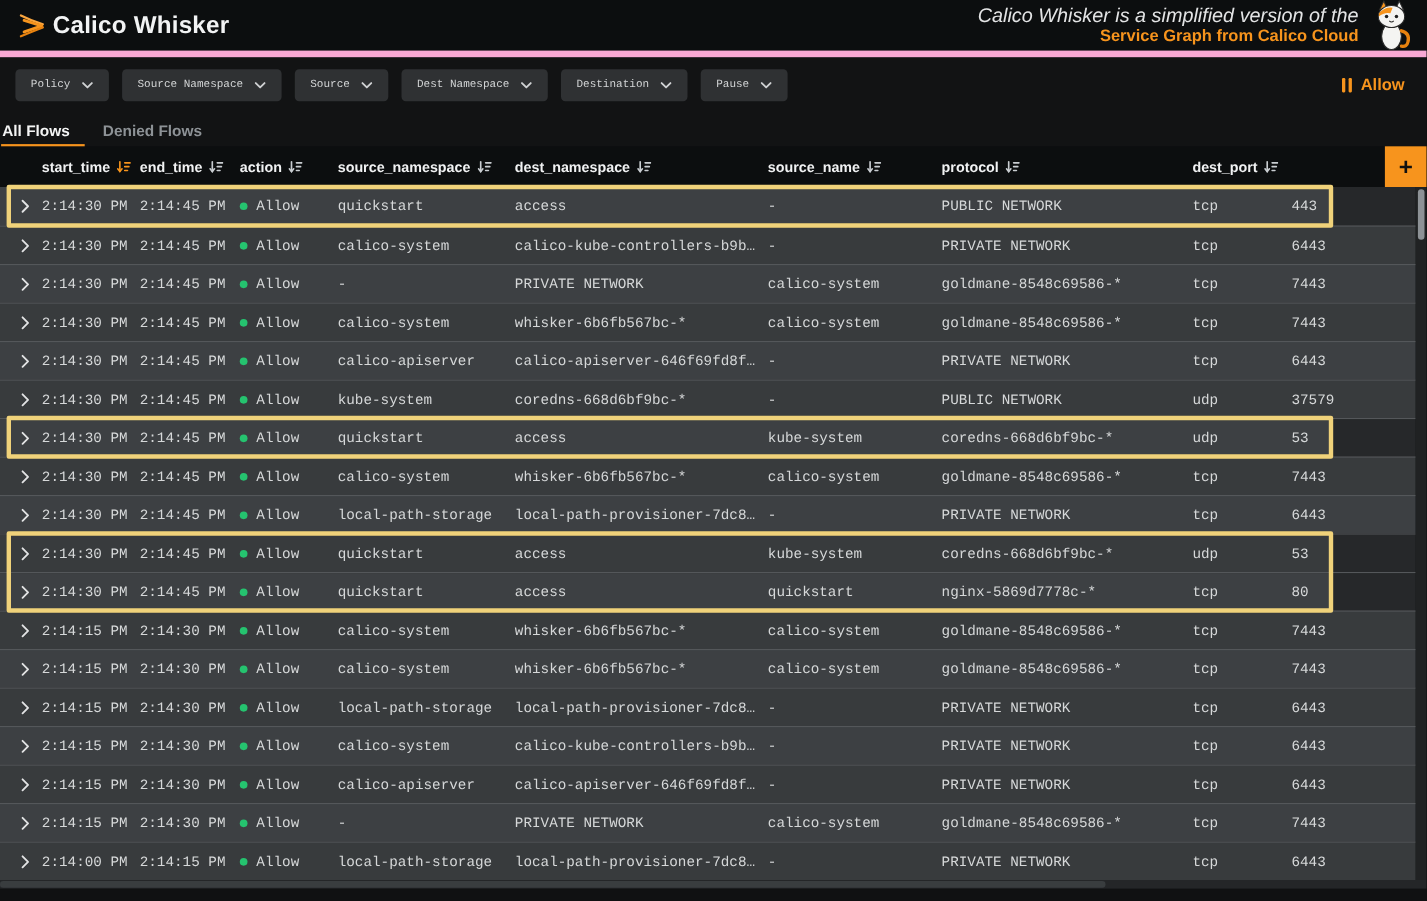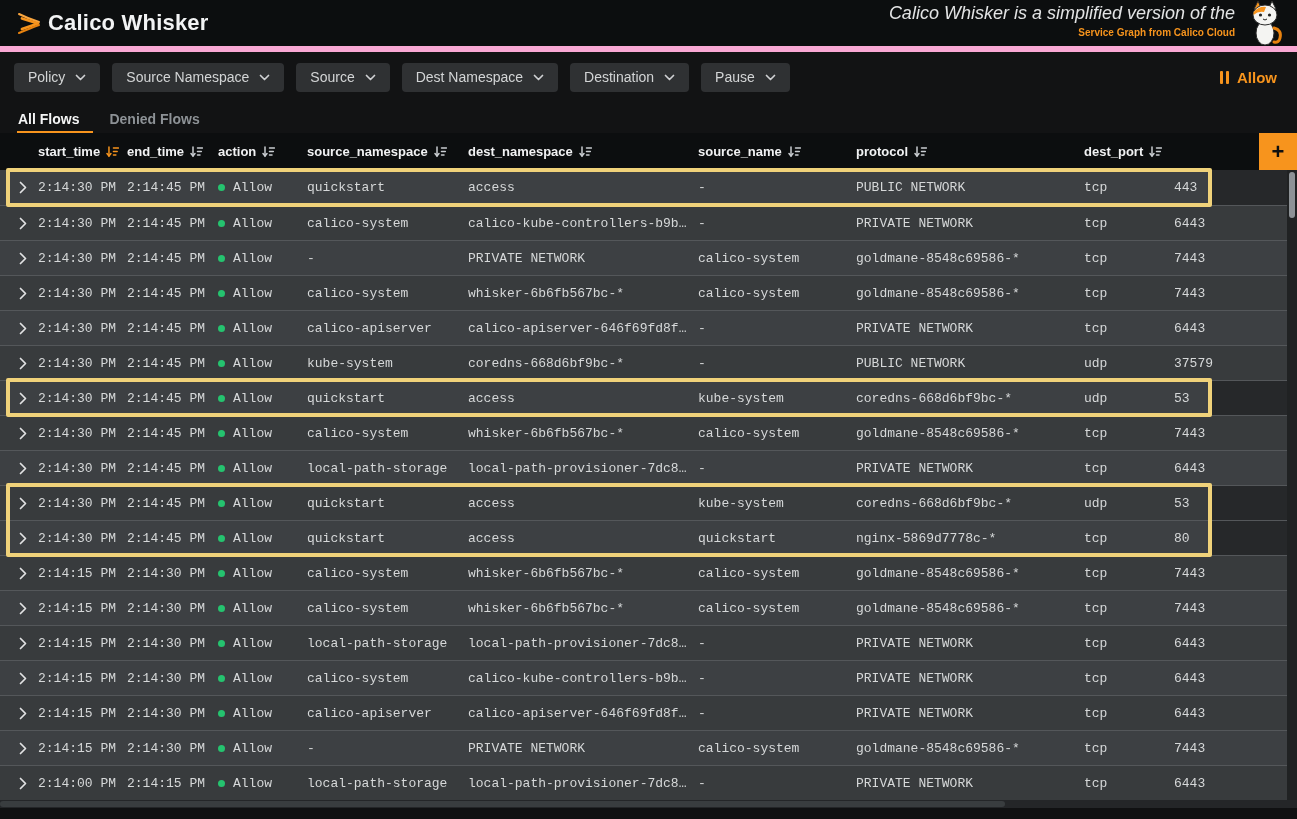--- a/index.html
+++ b/index.html
@@ -21,35 +21,35 @@
 
   
   .topbar{position:absolute;top:0;left:0;width:1297px;height:52px;background:var(--bg-bar);
           border-bottom:6px solid #f9a8d4;display:flex;align-items:center;justify-content:space-between;
           padding:0 10px 0 16px;}
   .brand{display:flex;align-items:center;gap:4px;}
   .brand-title{color:#f2f3f4;font-size:22px;font-weight:bold;letter-spacing:.2px;}
   .tagline-wrap{display:flex;align-items:center;gap:10px;}
   .tagline{text-align:right;line-height:17px;}
   .tagline-line1{color:#e3e4e5;font-size:18px;font-style:italic;}
-  .tagline-link{color:var(--orange);font-size:10px;font-weight:bold;text-decoration:none;display:inline-block;}
+  .tagline-link{color:var(--orange);font-size:15px;font-weight:bold;text-decoration:none;display:inline-block;}
 
   
   .filterbar{position:absolute;top:53px;left:0;width:1297px;height:48px;display:flex;align-items:center;
              padding:0 20px 0 14px;gap:12px;}
   .chip{display:flex;align-items:center;gap:10px;height:29px;padding:0 14px;background:var(--chip);
-        border:none;border-radius:4px;color:#d3d5d6;font-size:14px;font-family:Liberation Sans, sans-serif;cursor:pointer;justify-content:space-between;}
+        border:none;border-radius:4px;color:#d3d5d6;font-size:10px;font-family:Liberation Mono, monospace;cursor:pointer;justify-content:space-between;}
   .chip svg{display:block;}
   .pause-btn{margin-left:auto;display:flex;align-items:center;gap:8px;background:none;border:none;cursor:pointer;
              color:var(--orange);font-size:15px;font-weight:bold;font-family:"Liberation Sans",sans-serif;}
   .pause-icon{display:flex;gap:3px;}
   .pause-icon i{display:block;width:3px;height:13px;background:var(--orange);border-radius:1px;}
 
   
-  .tabs{position:absolute;top:101px;left:0;width:1297px;height:32px;display:flex;padding-left:18px;gap:30px;}
+  .tabs{position:absolute;top:101px;left:0;width:1297px;height:32px;display:flex;padding-left:2px;gap:30px;}
   .tab{background:none;border:none;cursor:pointer;font-family:"Liberation Sans",sans-serif;font-size:14px;
        font-weight:bold;color:#8d9296;position:relative;padding:4px 0 0 0;}
   .tab.active{color:#f4f5f5;}
   .tab.active::after{content:"";position:absolute;left:-1px;right:-14px;bottom:-1px;height:3px;background:var(--orange);}
 
   
   .flow-grid{display:grid;grid-template-columns:30px 89px 91px 89px 161px 230px 158px 228px 90px 121px;}
   .thead{position:absolute;top:133px;left:0;width:1297px;height:37px;background:var(--bg-bar);}
   .th{display:flex;align-items:center;gap:6px;padding-left:8px;color:#f1f2f3;font-size:13px;font-weight:bold;
       white-space:nowrap;overflow:hidden;}

